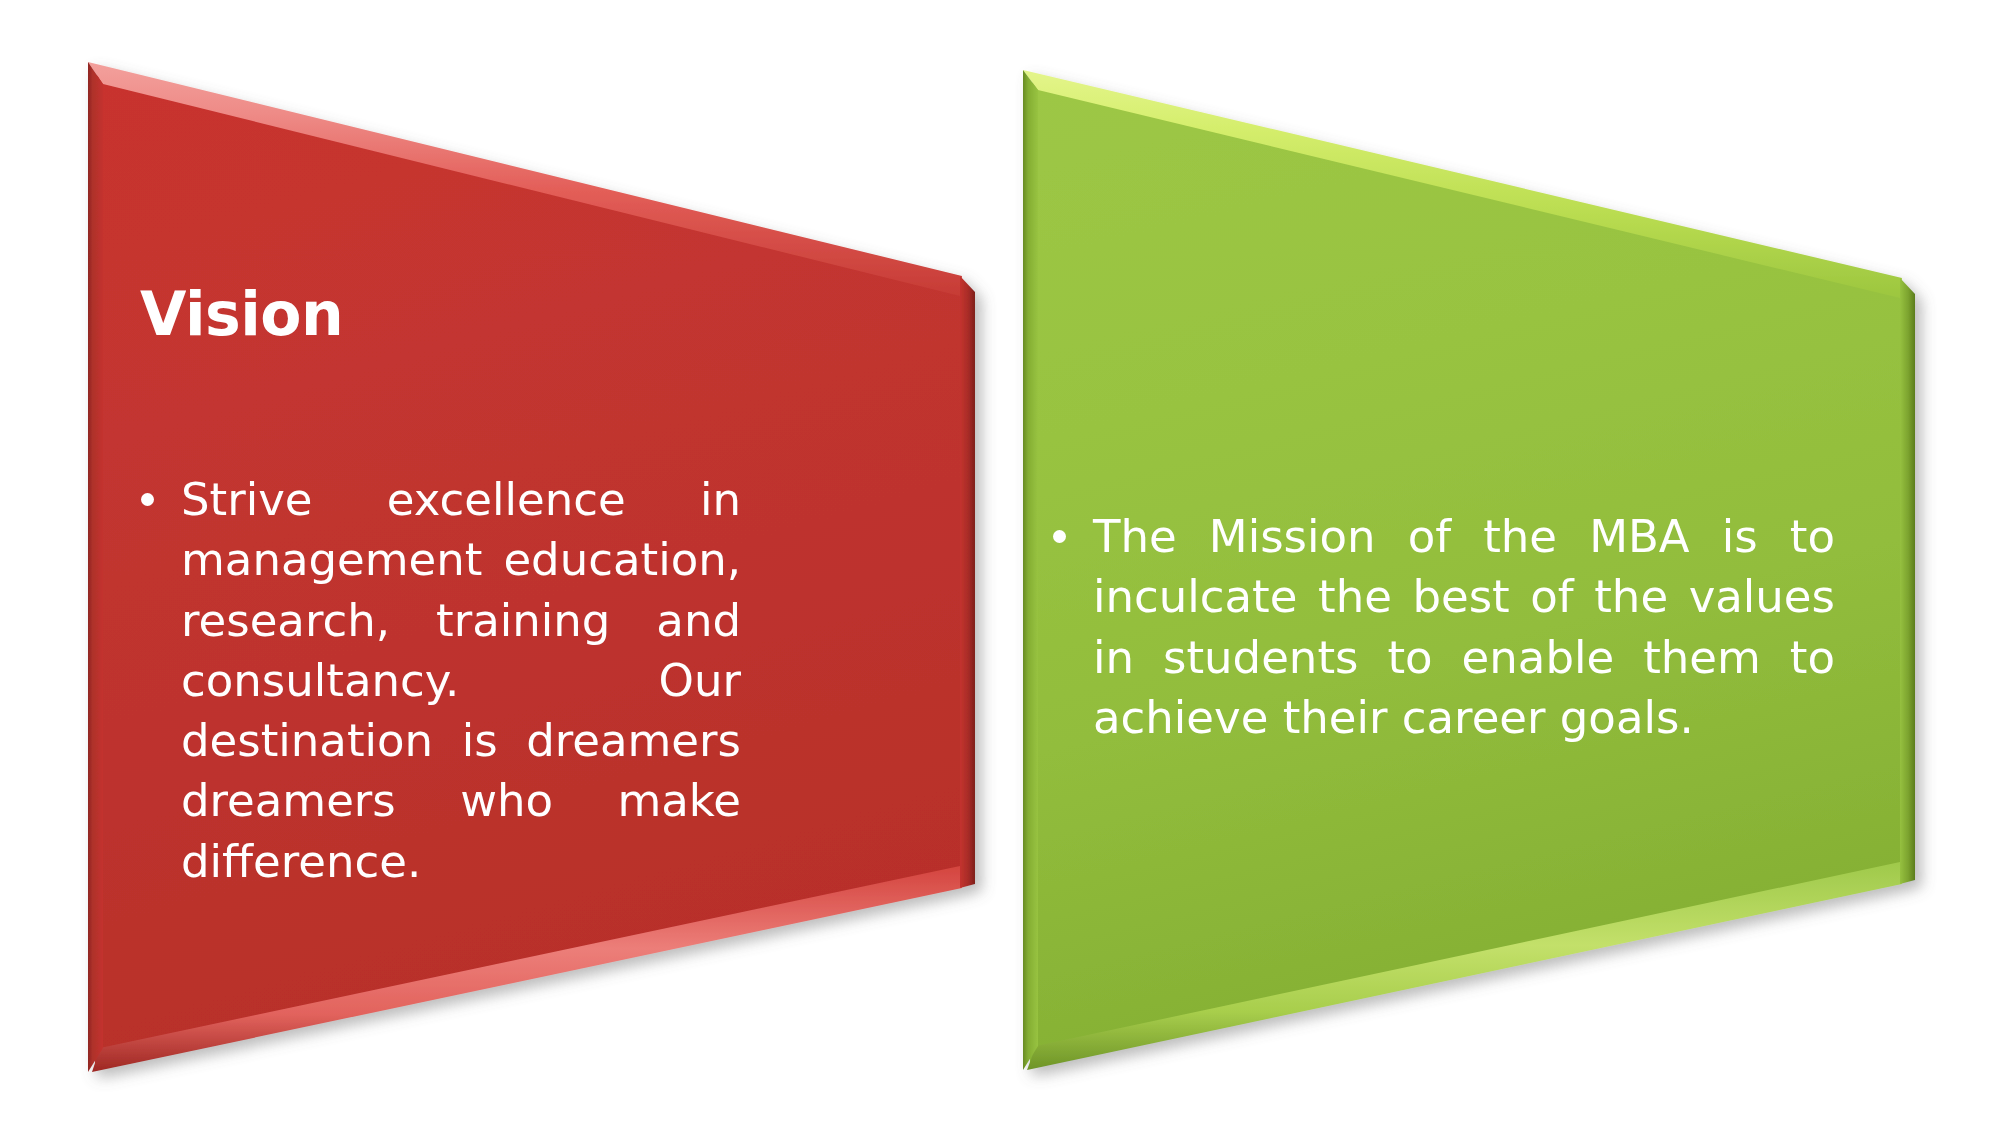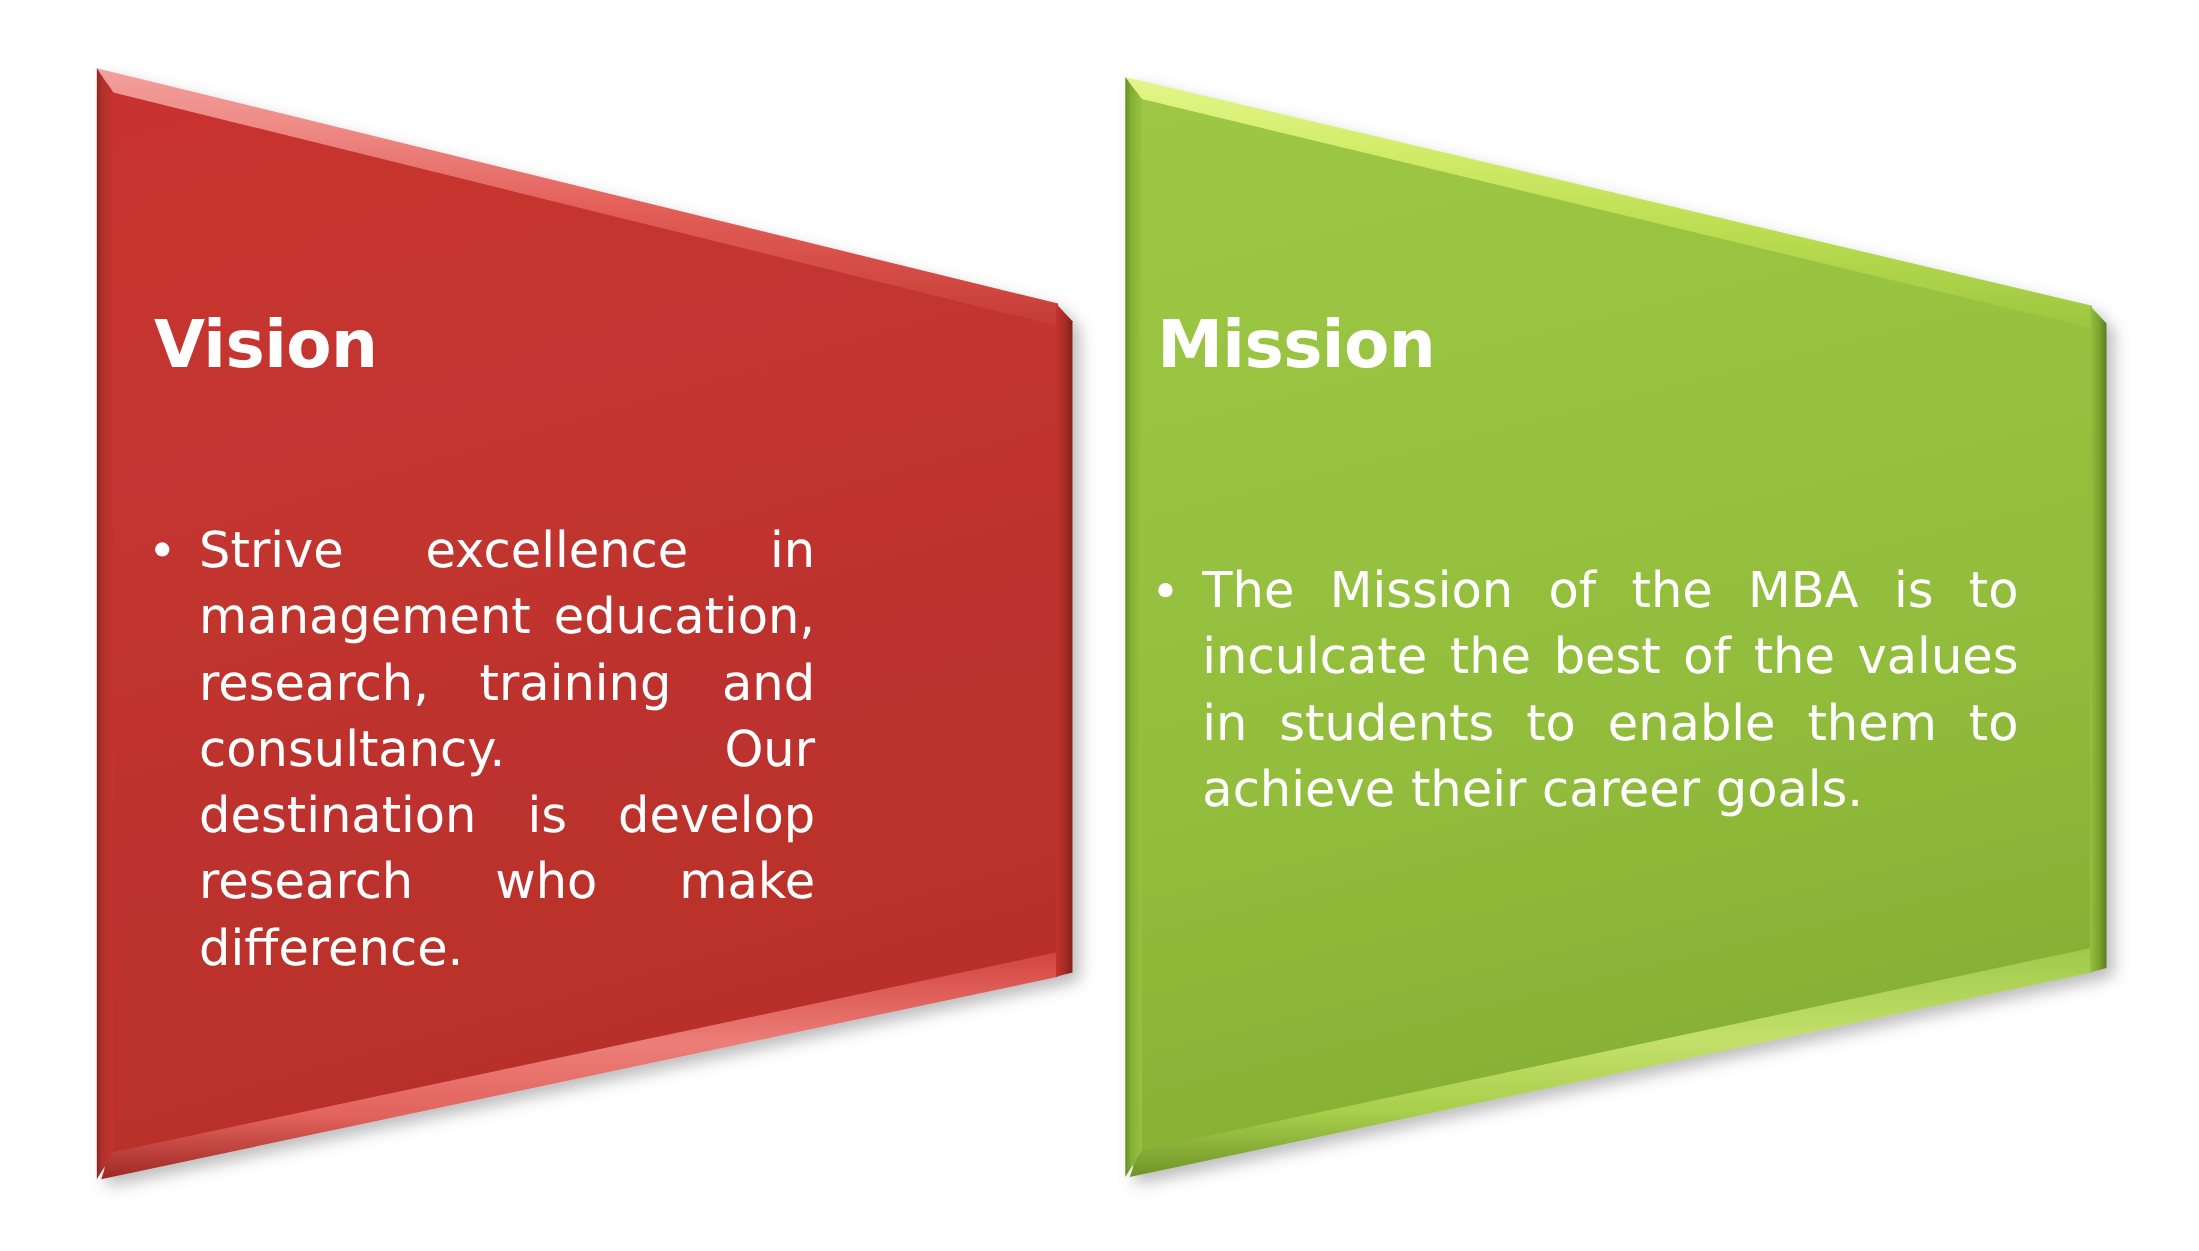--- a/index.html
+++ b/index.html
@@ -138,21 +138,21 @@
 
         <polygon points="960,276 975,292 975,884 960,888" fill="url(#redRightBevel)"></polygon>
       </g>
     </svg>
 
     <div class="panel-heading" id="vision-heading">Vision</div>
 
     <ul class="bullet-list" id="vision-bullets">
       <li class="bullet-item">
         <span class="dot"></span>
-        <span>Strive excellence in management education, research, training and consultancy. Our  destination is develop research who make difference.</span>
+        <span>Strive excellence in management education, research, training and consultancy. Our  destination is dreamers dreamers who make difference.</span>
       </li>
     </ul>
   </div>
 
   <div class="panel">
     <svg viewBox="0 0 1999 1137" xmlns="http://www.w3.org/2000/svg" aria-hidden="true">
       <defs>
         <linearGradient id="greenFace" x1="0" y1="0" x2="0.22" y2="1">
           <stop offset="0%" stop-color="#9DC745"></stop>
           <stop offset="35%" stop-color="#98C341"></stop>
@@ -188,21 +188,20 @@
 
       <g filter="url(#shadowGreen)">
         <polygon points="1030,82 1900,290 1900,872 1030,1068" fill="url(#greenFace)"></polygon>
         <polygon points="1023,70 1902,278 1900,298 1038,90" fill="url(#greenTopBevel)"></polygon>
         <polygon points="1036,1046 1900,862 1902,884 1027,1070" fill="url(#greenBotBevel)"></polygon>
         <polygon points="1023,70 1038,90 1038,1046 1023,1070" fill="url(#greenLeftBevel)"></polygon>
         <polygon points="1900,278 1915,294 1915,880 1900,884" fill="url(#greenRightBevel)"></polygon>
       </g>
     </svg>
 
-    <div class="panel-heading" id="mission-heading">Mission</div>
 
     <ul class="bullet-list" id="mission-bullets">
       <li class="bullet-item">
         <span class="dot"></span>
         <span>The Mission of the MBA is to inculcate the best of the values in students to enable them to achieve their career goals.</span>
       </li>
     </ul>
   </div>
 
 </div>

